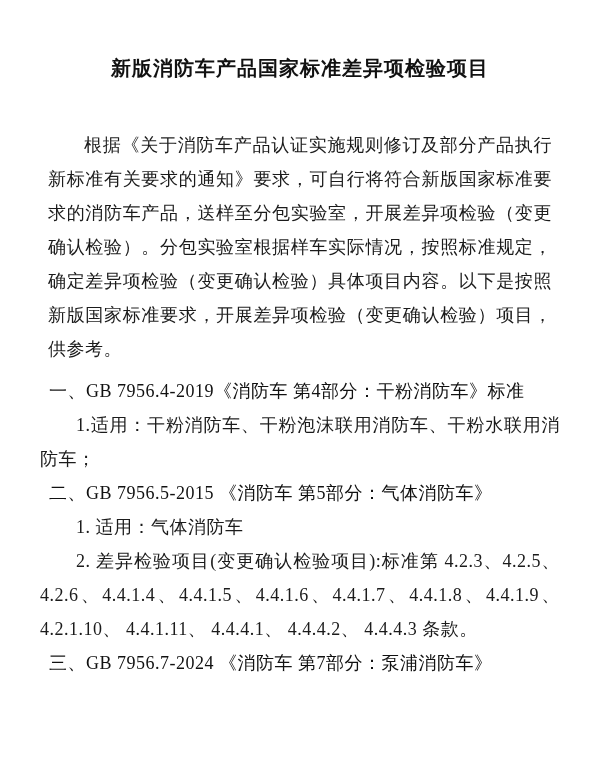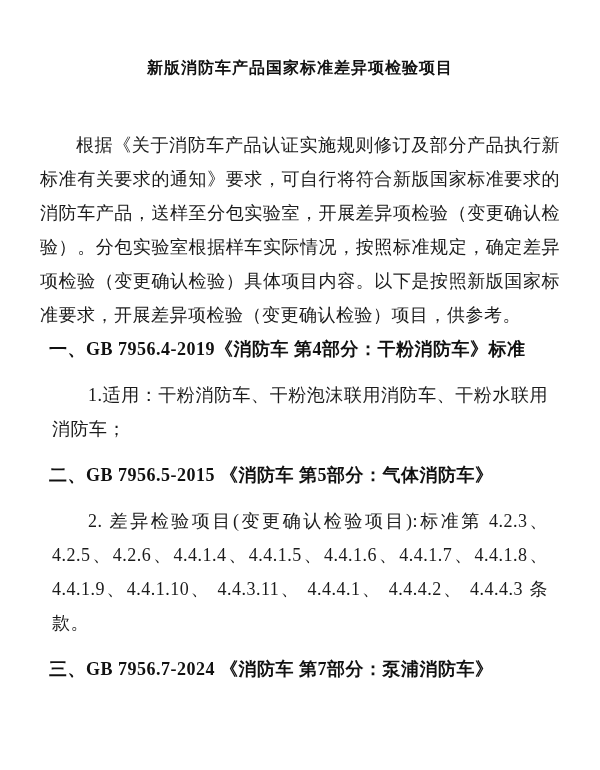--- a/index.html
+++ b/index.html
@@ -13,58 +13,59 @@
     height: 770px;
     background: #ffffff;
     color: #1b1b1b;
     font-family: "Liberation Serif", "DejaVu Serif", serif;
     overflow: hidden;
   }
   .title {
     margin: 0;
     padding-top: 52px;
     text-align: center;
-    font-size: 16px;
+    font-size: 20px;
     line-height: 32px;
     font-weight: bold;
     letter-spacing: 1px;
     color: #111111;
   }
   .content {
     margin: 44px 40px 0 40px;
     font-size: 18px;
     line-height: 34px;
     letter-spacing: 0.5px;
     text-align: justify;
   }
   .para {
-    margin: 0;
+    margin: 8px;
     text-indent: 2em;
   }
   .heading {
     margin: 0;
     padding-left: 9px;
-    font-weight: bold;
+    font-weight: normal;
     color: #111111;
   }
   .item {
-    margin: 12px;
+    margin: 0;
     text-indent: 2em;
   }
 </style>
 </head>
 <body>
 
 <div class="page">
   <h1 class="title">新版消防车产品国家标准差异项检验项目</h1>
 
   <div class="content">
     <p class="para">根据《关于消防车产品认证实施规则修订及部分产品执行新标准有关要求的通知》要求，可自行将符合新版国家标准要求的消防车产品，送样至分包实验室，开展差异项检验（变更确认检验）。分包实验室根据样车实际情况，按照标准规定，确定差异项检验（变更确认检验）具体项目内容。以下是按照新版国家标准要求，开展差异项检验（变更确认检验）项目，供参考。</p>
 
     <p class="heading">一、GB 7956.4-2019《消防车 第4部分：干粉消防车》标准</p>
     <p class="item">1.适用：干粉消防车、干粉泡沫联用消防车、干粉水联用消防车；</p>
 
     <p class="heading">二、GB 7956.5-2015 《消防车 第5部分：气体消防车》</p>
-    <p class="item">2. 差异检验项目(变更确认检验项目):标准第 4.2.3、4.2.5、4.2.6、4.4.1.4、4.4.1.5、4.4.1.6、4.4.1.7、4.4.1.8、4.4.1.9、4.4.1.10、 4.4.3.11、 4.4.4.1、 4.4.4.2、 4.4.4.3 条款。</p>
+    <p class="item">1. 适用：气体消防车</p>
+    <p class="item">2. 差异检验项目(变更确认检验项目):标准第 4.2.3、4.2.5、4.2.6、4.4.1.4、4.4.1.5、4.4.1.6、4.4.1.7、4.4.1.8、4.4.1.9、4.2.1.10、 4.4.1.11、 4.4.4.1、 4.4.4.2、 4.4.4.3 条款。</p>
 
     <p class="heading">三、GB 7956.7-2024 《消防车 第7部分：泵浦消防车》</p>
   </div>
 </div>
 
 </body></html>

